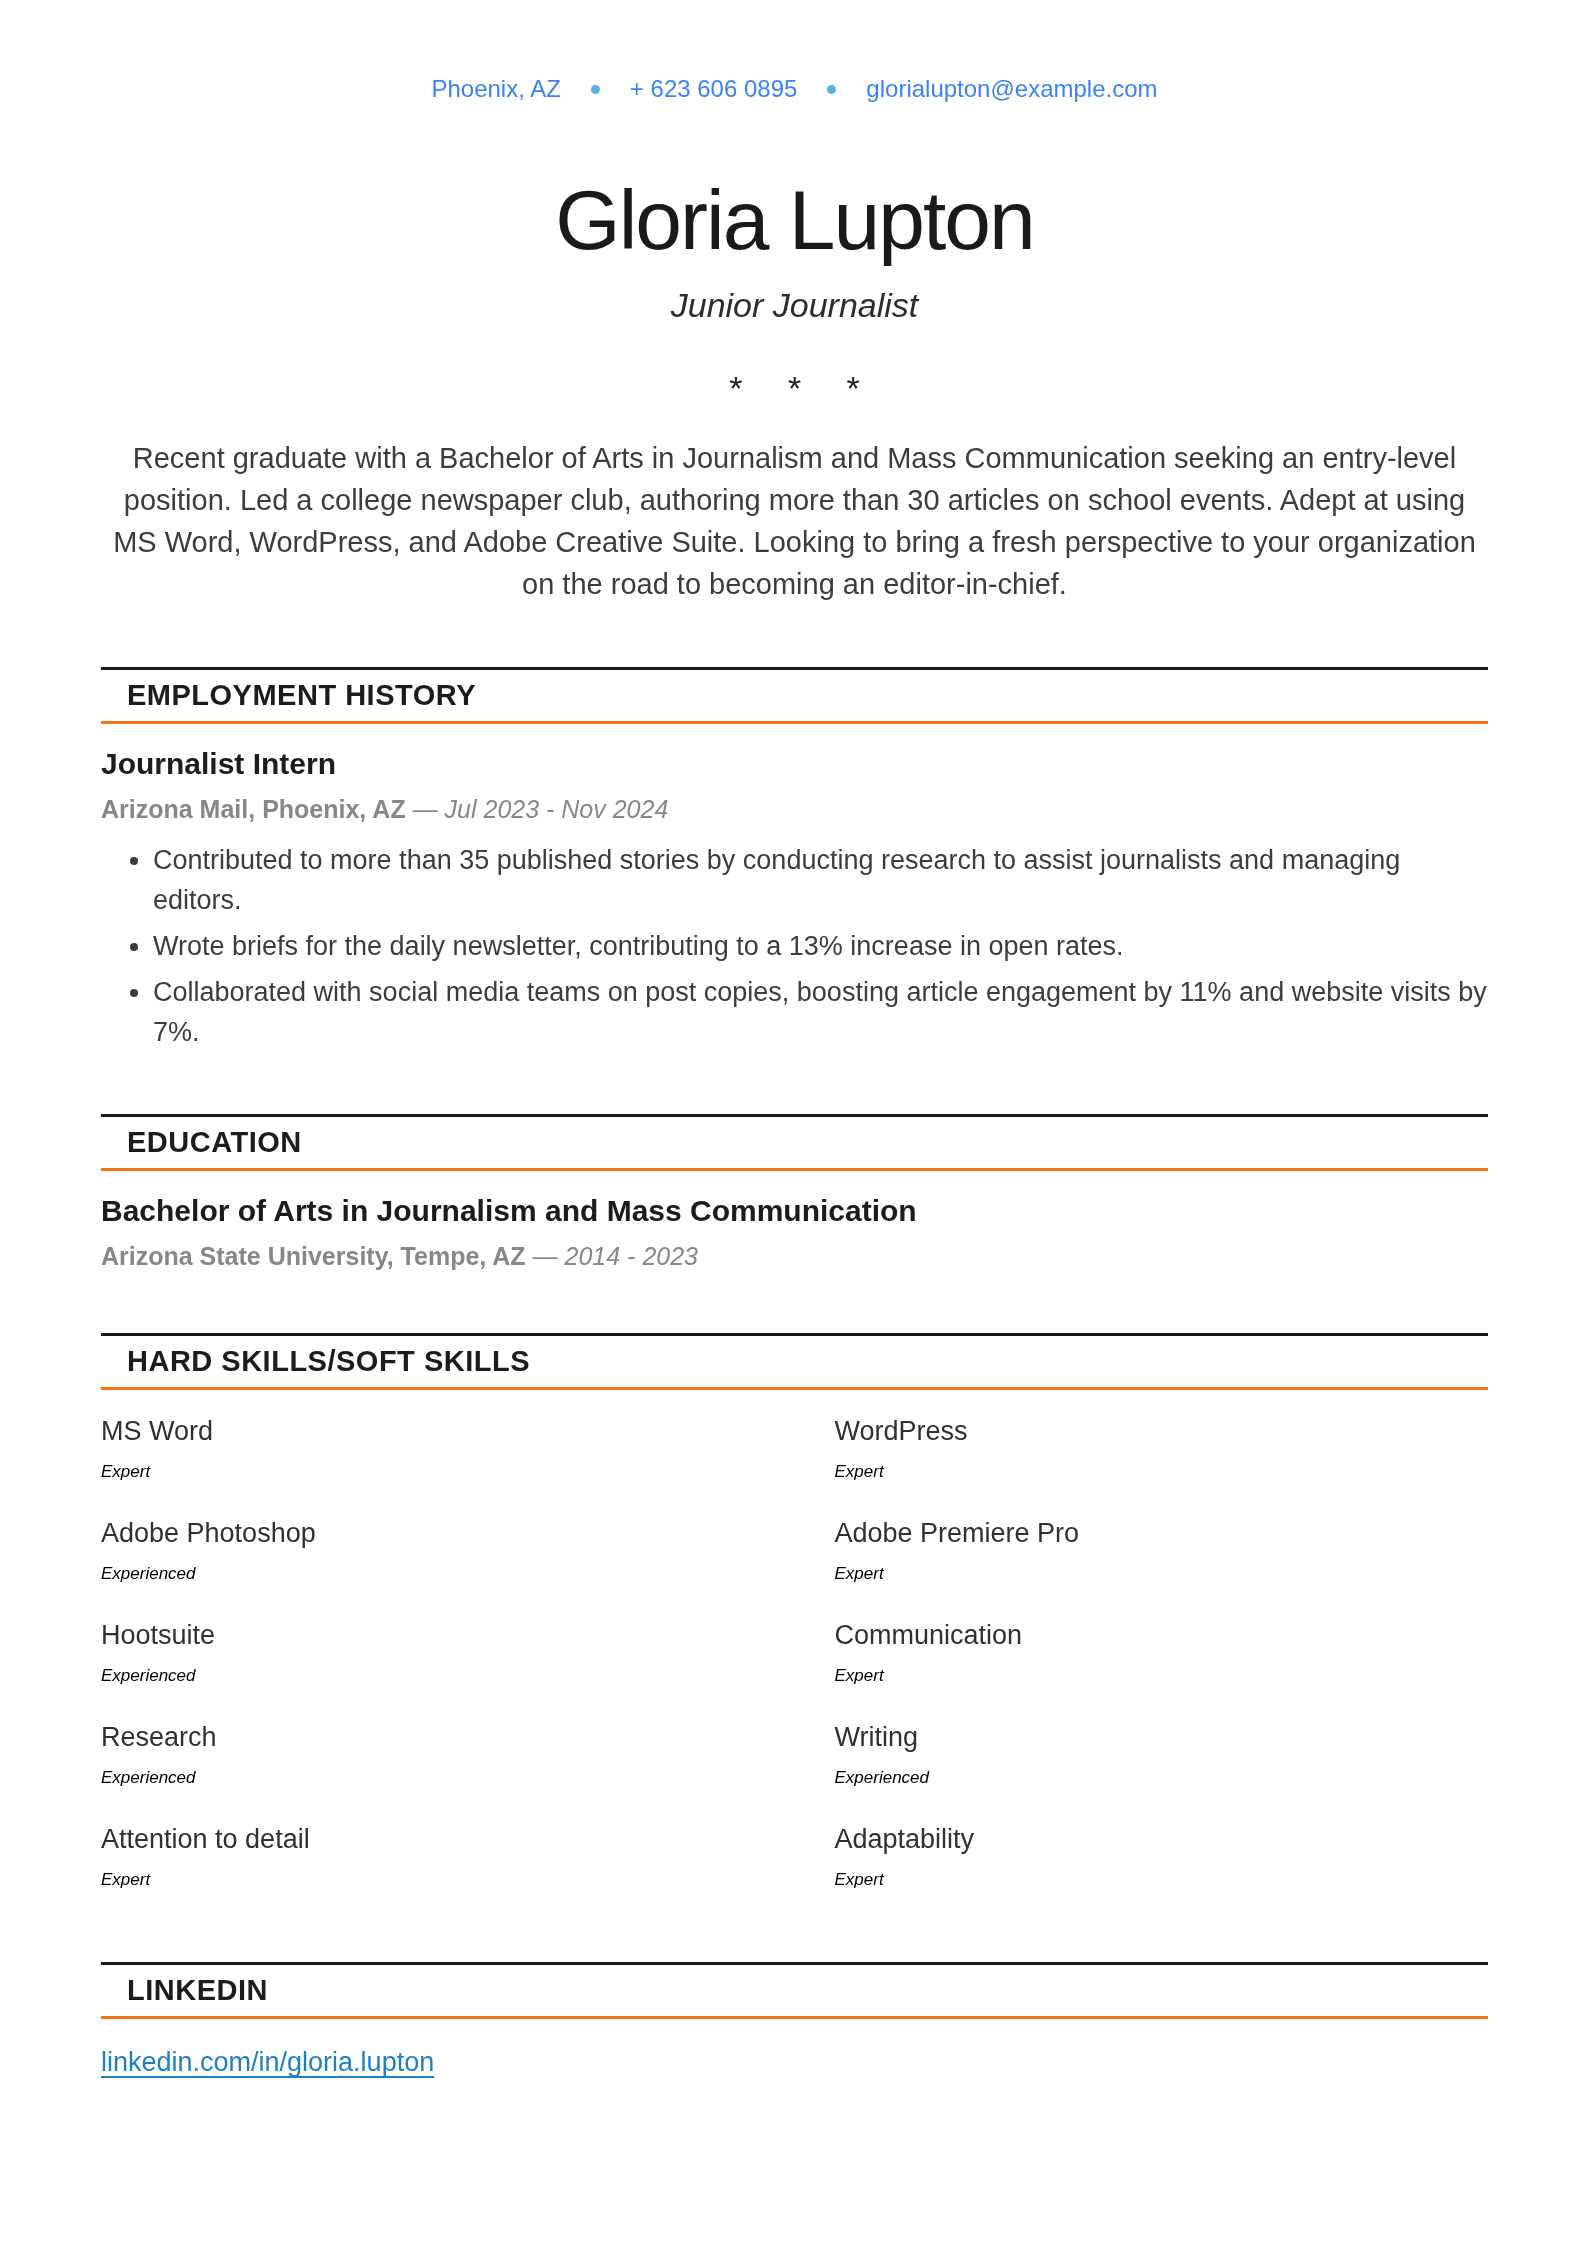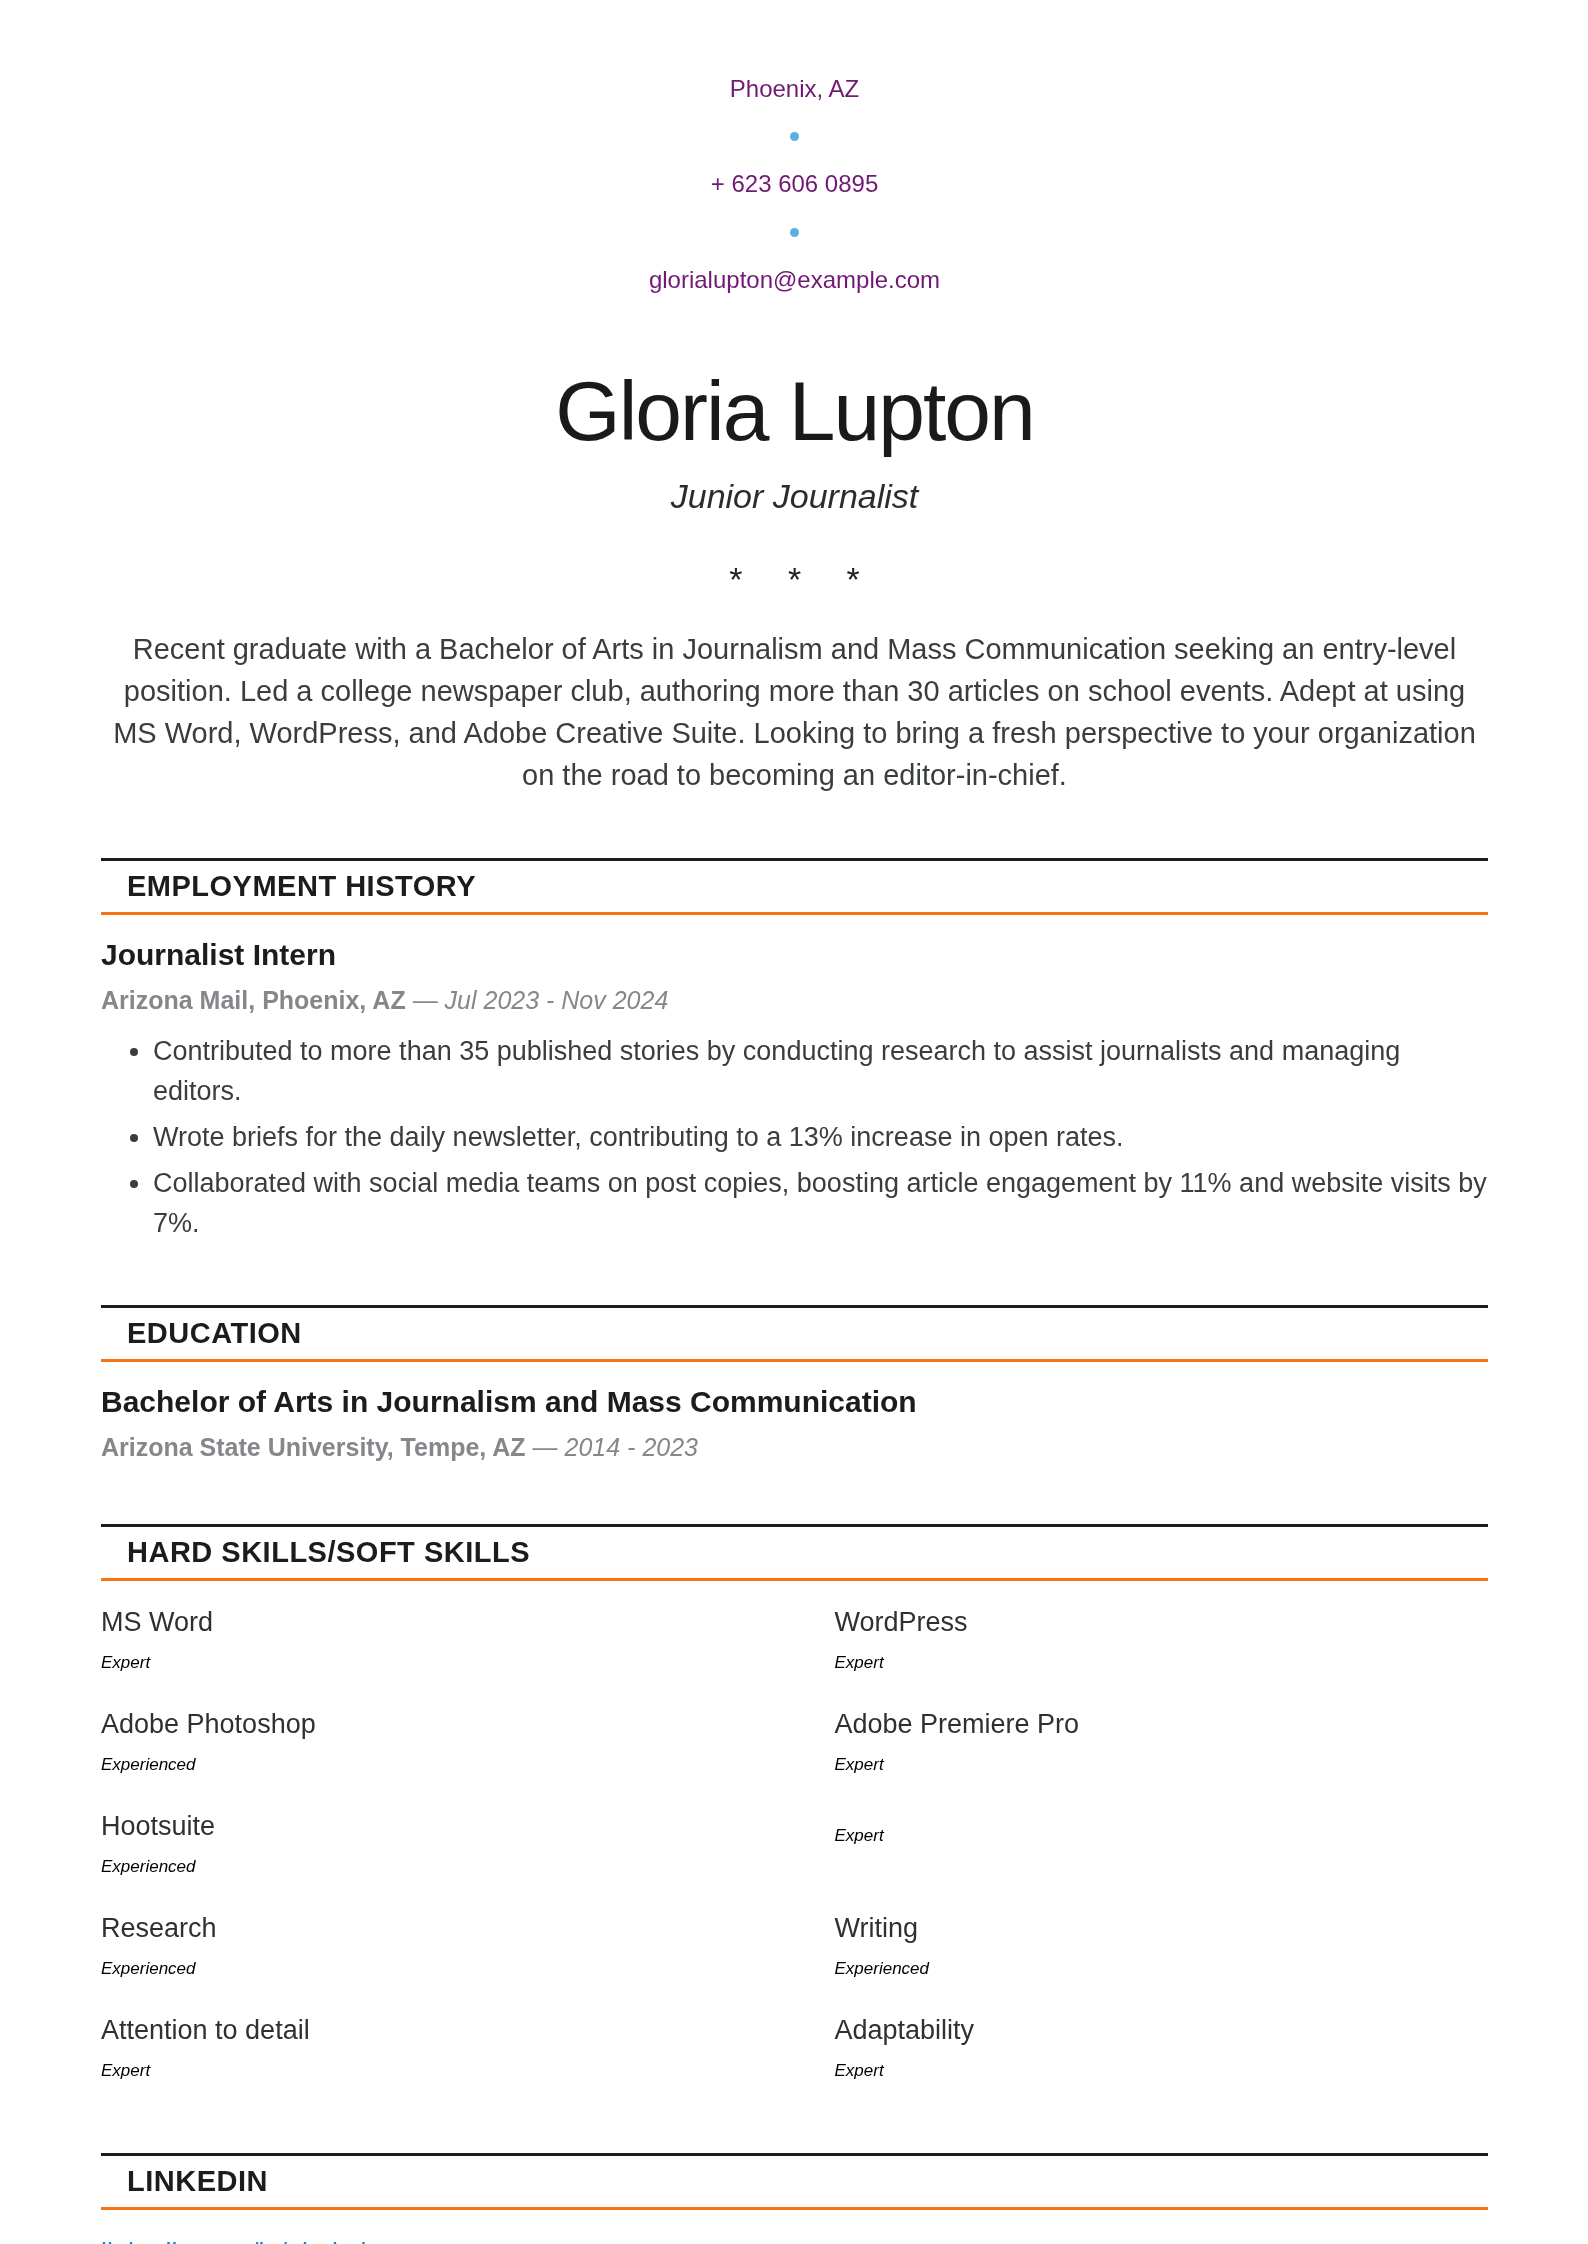--- a/index.html
+++ b/index.html
@@ -14,23 +14,22 @@
     overflow: hidden;
   }
 
   
   .contact {
     display: flex;
     justify-content: center;
     align-items: center;
     gap: 30px;
     font-size: 24px;
-    color: #701a75;
+    color: #3b82f6;
     line-height: 1.1;
-    flex-direction: column;
   }
   .dot {
     width: 9px; height: 9px;
     border-radius: 50%;
     background: #58b1e3;
     display: inline-block;
     flex: 0 0 auto;
   }
 
   
@@ -201,20 +200,21 @@
     </div>
     <div class="skill">
       <div class="skill-name">Adobe Premiere Pro</div>
       <div class="skill-level">Expert</div>
     </div>
     <div class="skill">
       <div class="skill-name">Hootsuite</div>
       <div class="skill-level">Experienced</div>
     </div>
     <div class="skill">
+      <div class="skill-name">Communication</div>
       <div class="skill-level">Expert</div>
     </div>
     <div class="skill">
       <div class="skill-name">Research</div>
       <div class="skill-level">Experienced</div>
     </div>
     <div class="skill">
       <div class="skill-name">Writing</div>
       <div class="skill-level">Experienced</div>
     </div>

